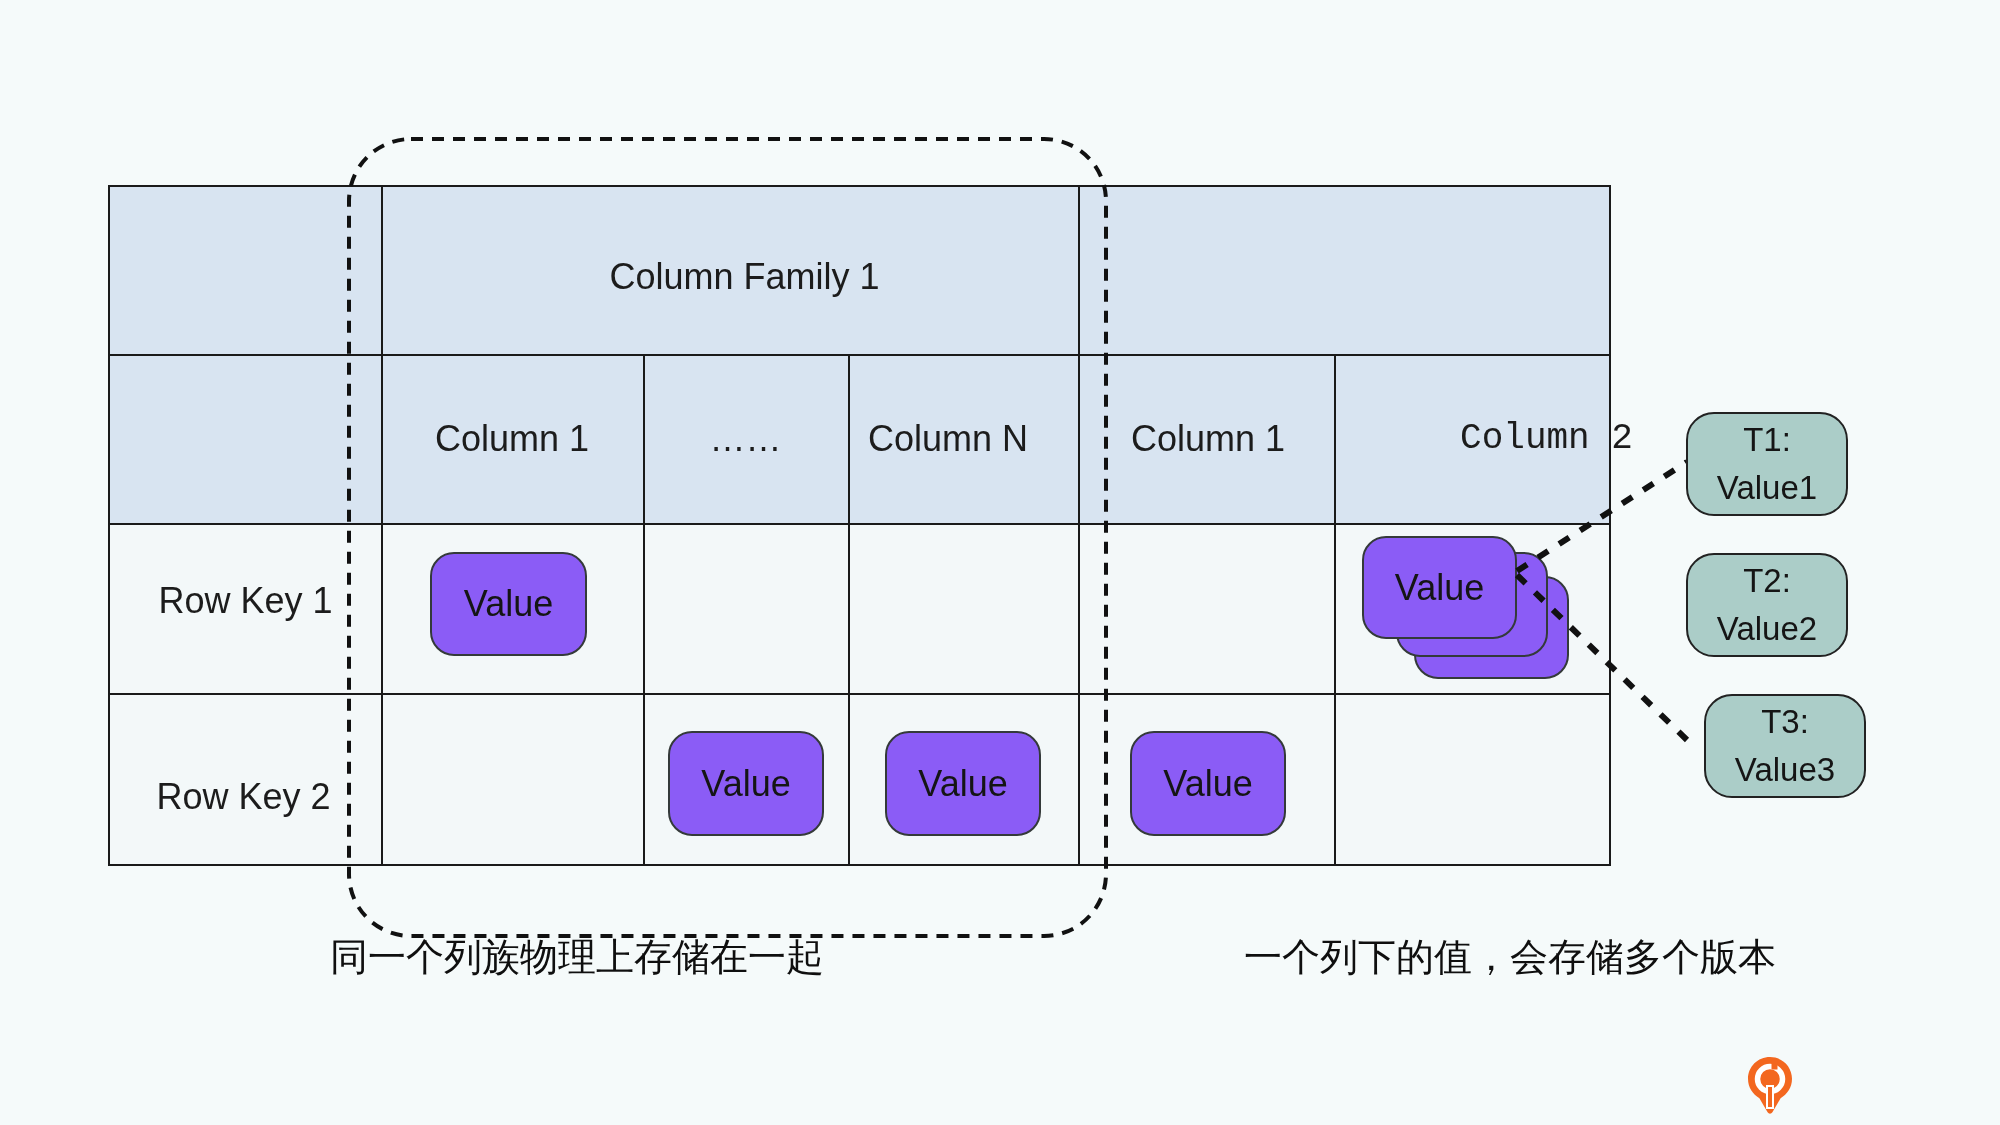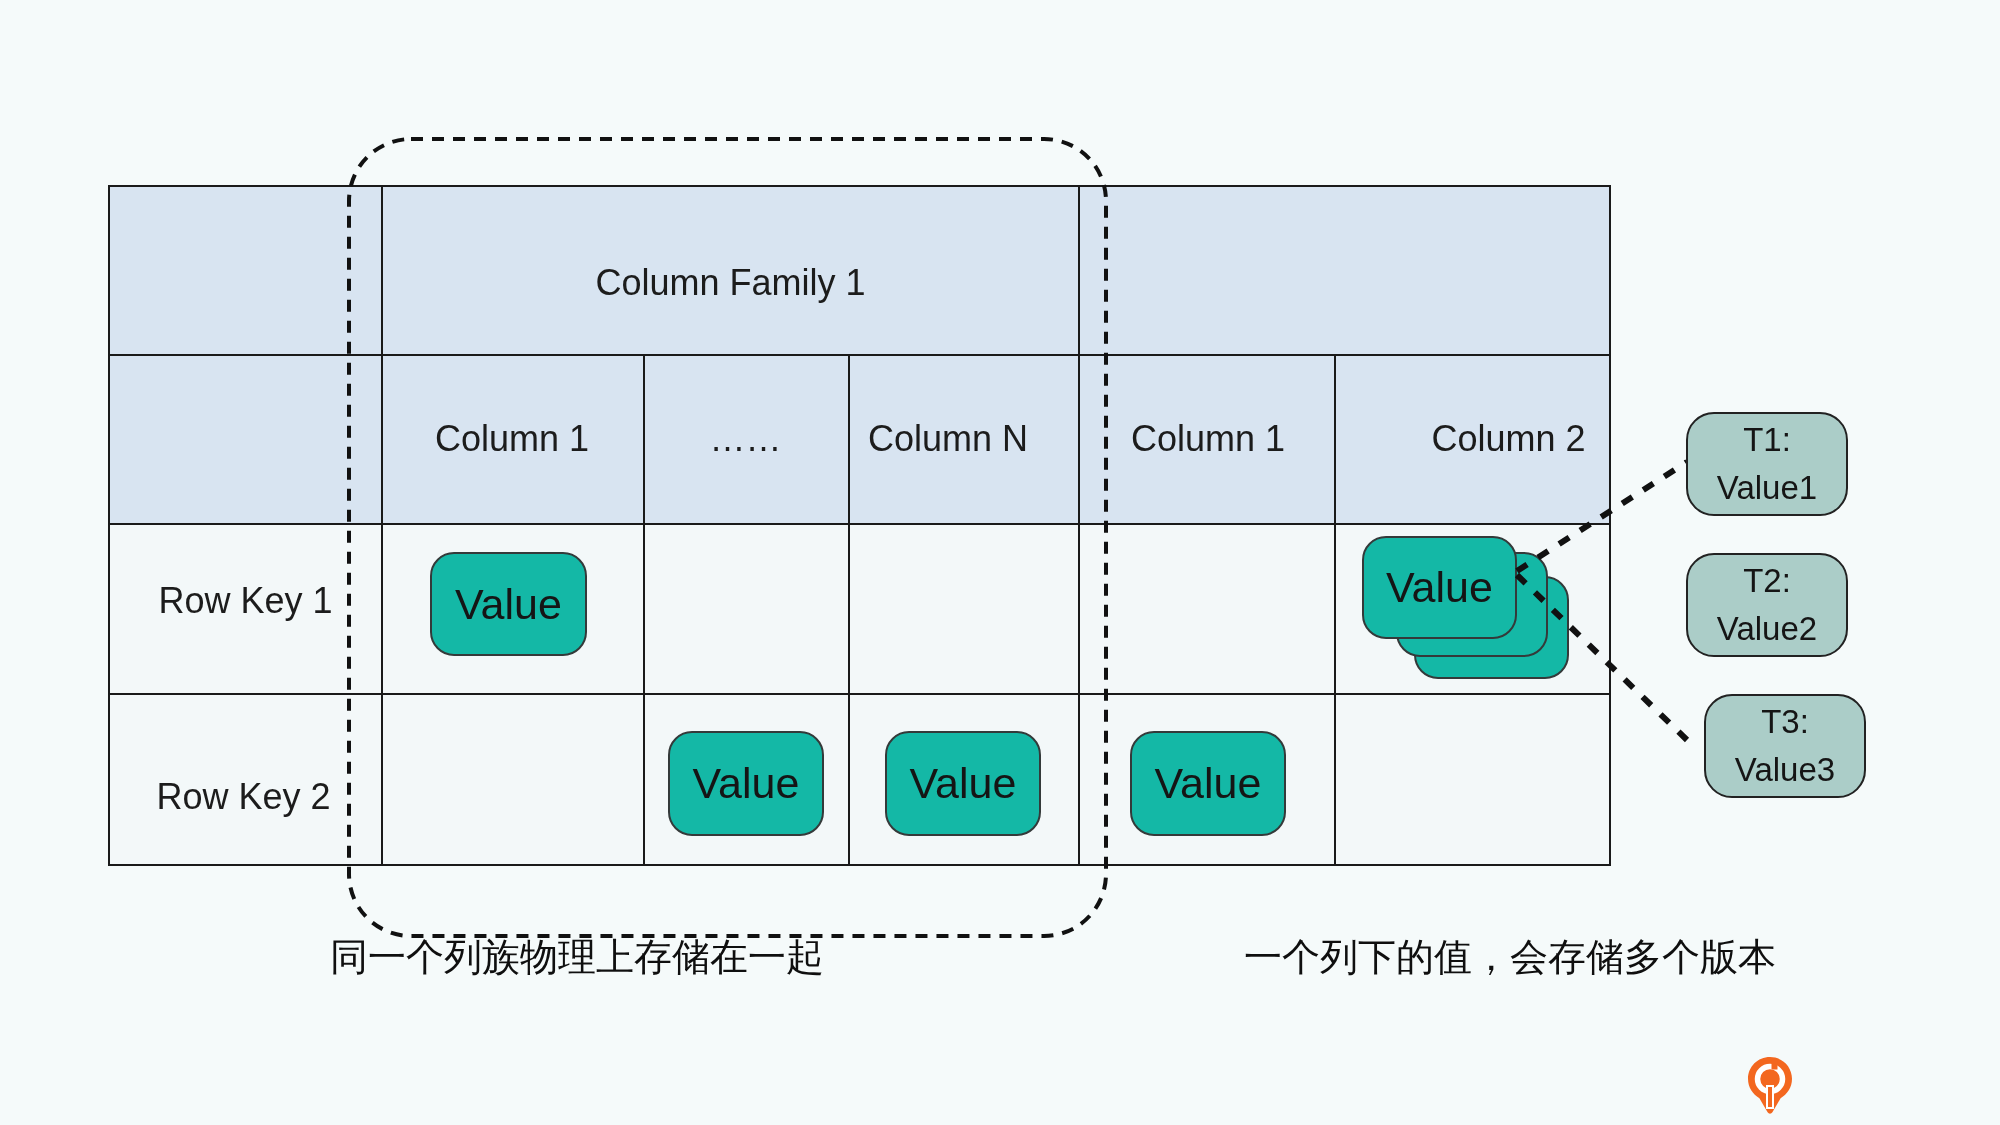--- a/index.html
+++ b/index.html
@@ -18,23 +18,23 @@
   .gl{position:absolute;background:#1a1a1a;}
   .gl.h{left:0;width:1499px;height:2px;}
   .gl.v{top:0;width:2px;height:677px;}
   .gl.v.part{top:167px;height:510px;}
   .cell-label{
     position:absolute;display:flex;align-items:center;justify-content:center;
     font-size:36px;color:#1c1c1c;white-space:nowrap;
   }
   
   .chip{
-    position:absolute;background:#14b8a6;border:2px solid #343a3a;border-radius:24px;
+    position:absolute;background:#8b5cf6;border:2px solid #343a3a;border-radius:24px;
     box-sizing:border-box;display:flex;align-items:center;justify-content:center;
-    font-size:43px;color:#151515;
+    font-size:36px;color:#151515;
   }
   .chip.blank{color:transparent;}
   
   .tbox{
     position:absolute;width:162px;height:104px;background:#abcdc8;
     border:2px solid #222;border-radius:28px;box-sizing:border-box;
     display:flex;flex-direction:column;align-items:center;justify-content:center;
     font-size:33px;line-height:1.45;color:#151515;text-align:center;z-index:6;
   }
   
@@ -56,27 +56,27 @@
 
   <div class="gl h" style="top:167px;"></div>
   <div class="gl h" style="top:336px;"></div>
   <div class="gl h" style="top:506px;"></div>
   <div class="gl v" style="left:271px;"></div>
   <div class="gl v" style="left:968px;"></div>
   <div class="gl v part" style="left:533px;"></div>
   <div class="gl v part" style="left:738px;"></div>
   <div class="gl v part" style="left:1224px;"></div>
 
-  <div class="cell-label" style="left:271px;top:12px;width:699px;height:167px;">Column Family 1</div>
+  <div class="cell-label" style="left:271px;top:6px;width:699px;height:167px;padding-left:14px;">Column Family 1</div>
 
   <div class="cell-label" style="left:271px;top:167px;width:262px;height:169px;">Column 1</div>
   <div class="cell-label" style="left:533px;top:167px;width:205px;height:169px;">……</div>
   <div class="cell-label" style="left:722px;top:167px;width:232px;height:169px;">Column N</div>
   <div class="cell-label" style="left:970px;top:167px;width:256px;height:169px;">Column 1</div>
-  <div class="cell-label" style="left:1260px;top:167px;width:277px;height:169px;">Column 2</div>
+  <div class="cell-label" style="left:1298px;top:167px;width:277px;height:169px;font-family:Liberation Mono, monospace;">Column 2</div>
 
   <div class="cell-label" style="left:0;top:336px;width:271px;height:156px;">Row Key 1</div>
   <div class="cell-label" style="left:0;top:506px;width:267px;height:175px;margin-top:16px;">Row Key 2</div>
 </div>
 
 <div class="chip" style="left:430px;top:552px;width:157px;height:104px;">Value</div>
 
 <div class="chip blank" style="left:1414px;top:576px;width:155px;height:103px;"></div>
 <div class="chip blank" style="left:1396px;top:552px;width:152px;height:105px;"></div>
 <div class="chip" style="left:1362px;top:536px;width:155px;height:103px;">Value</div>

